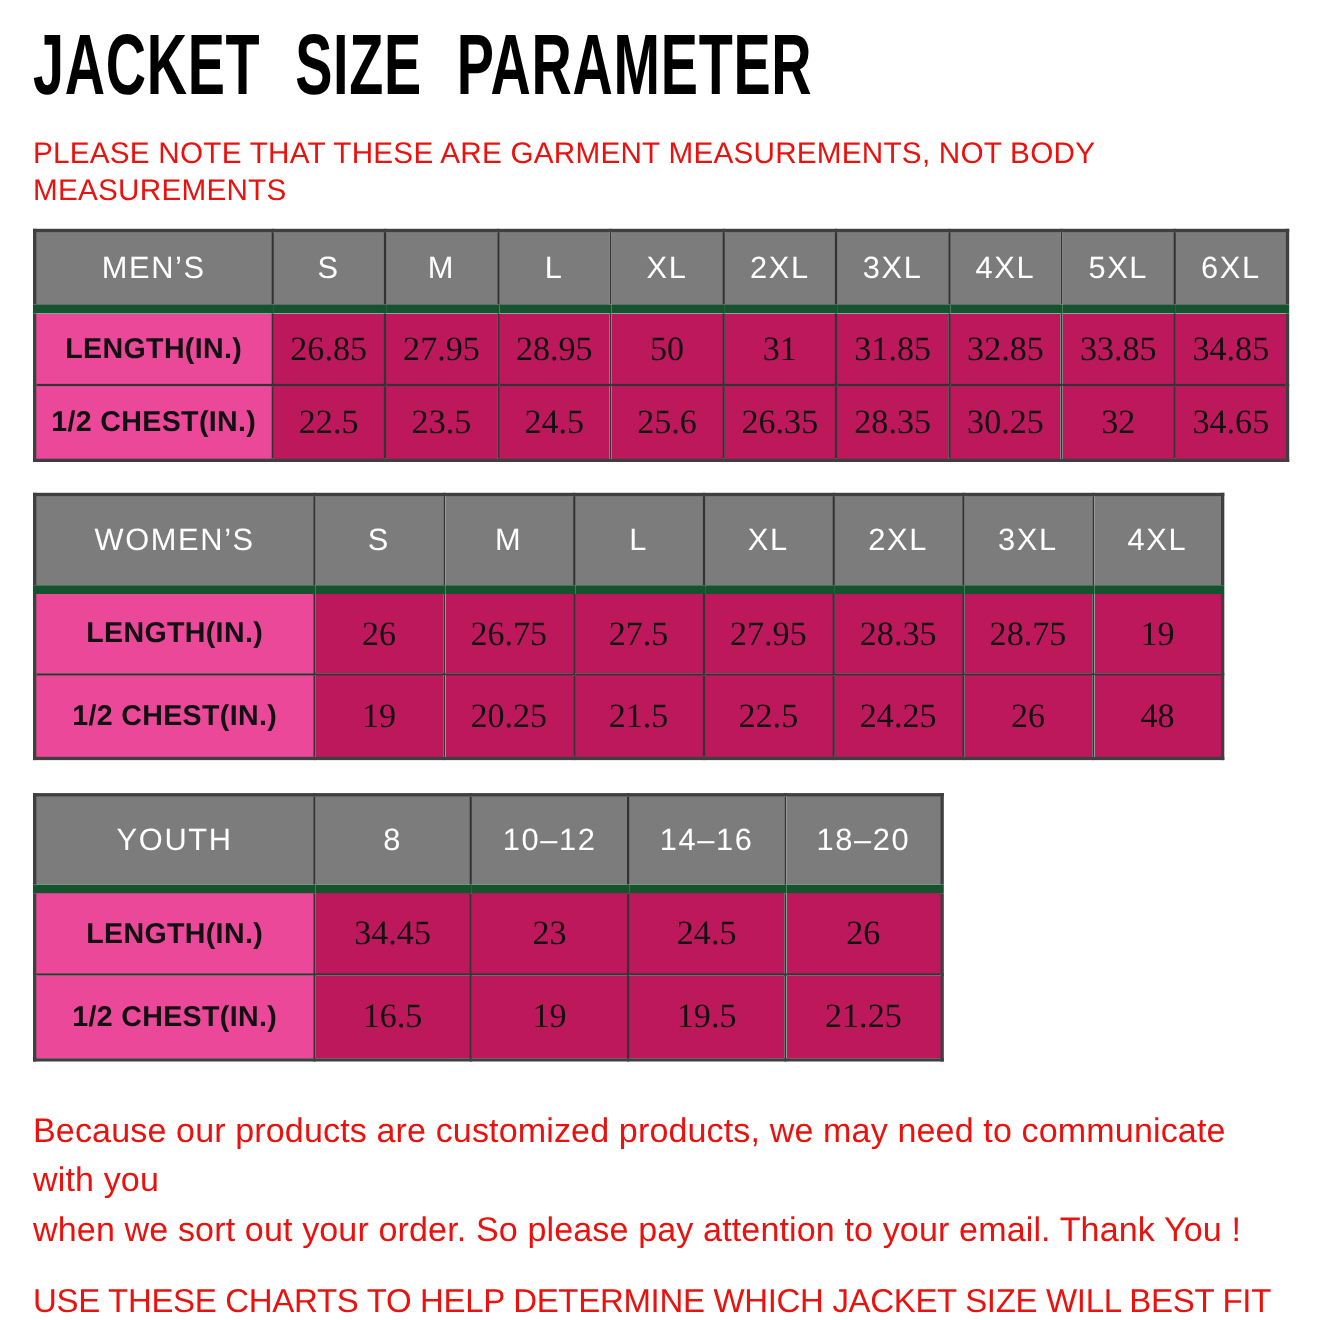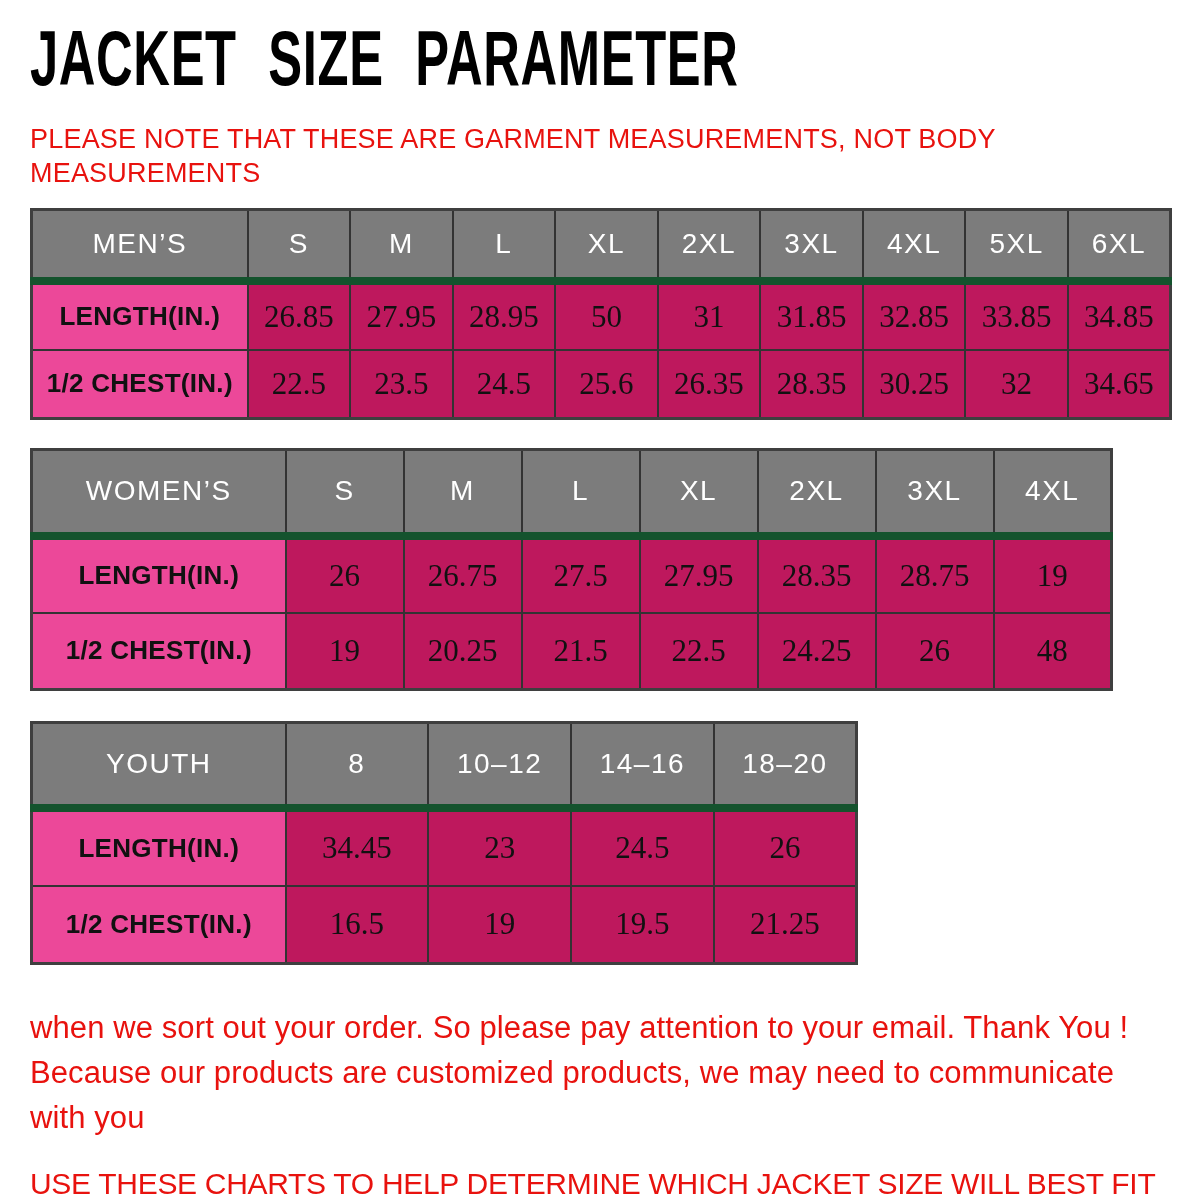--- a/index.html
+++ b/index.html
@@ -224,19 +224,19 @@
           <th>1/2 CHEST(IN.)</th>
           <td>16.5</td>
           <td>19</td>
           <td>19.5</td>
           <td>21.25</td>
         </tr>
       </tbody>
     </table>
 
   <div class="footer-paragraph">
+    <div>Because our products are customized products, we may need to communicate with you</div>
     <div>when we sort out your order. So please pay attention to your email. Thank You !</div>
-    <div>Because our products are customized products, we may need to communicate with you</div>
   </div>
 
   <div class="footer-closing">USE THESE CHARTS TO HELP DETERMINE WHICH JACKET SIZE WILL BEST FIT YOU.</div>
 
 </div>
 
 </body></html>

